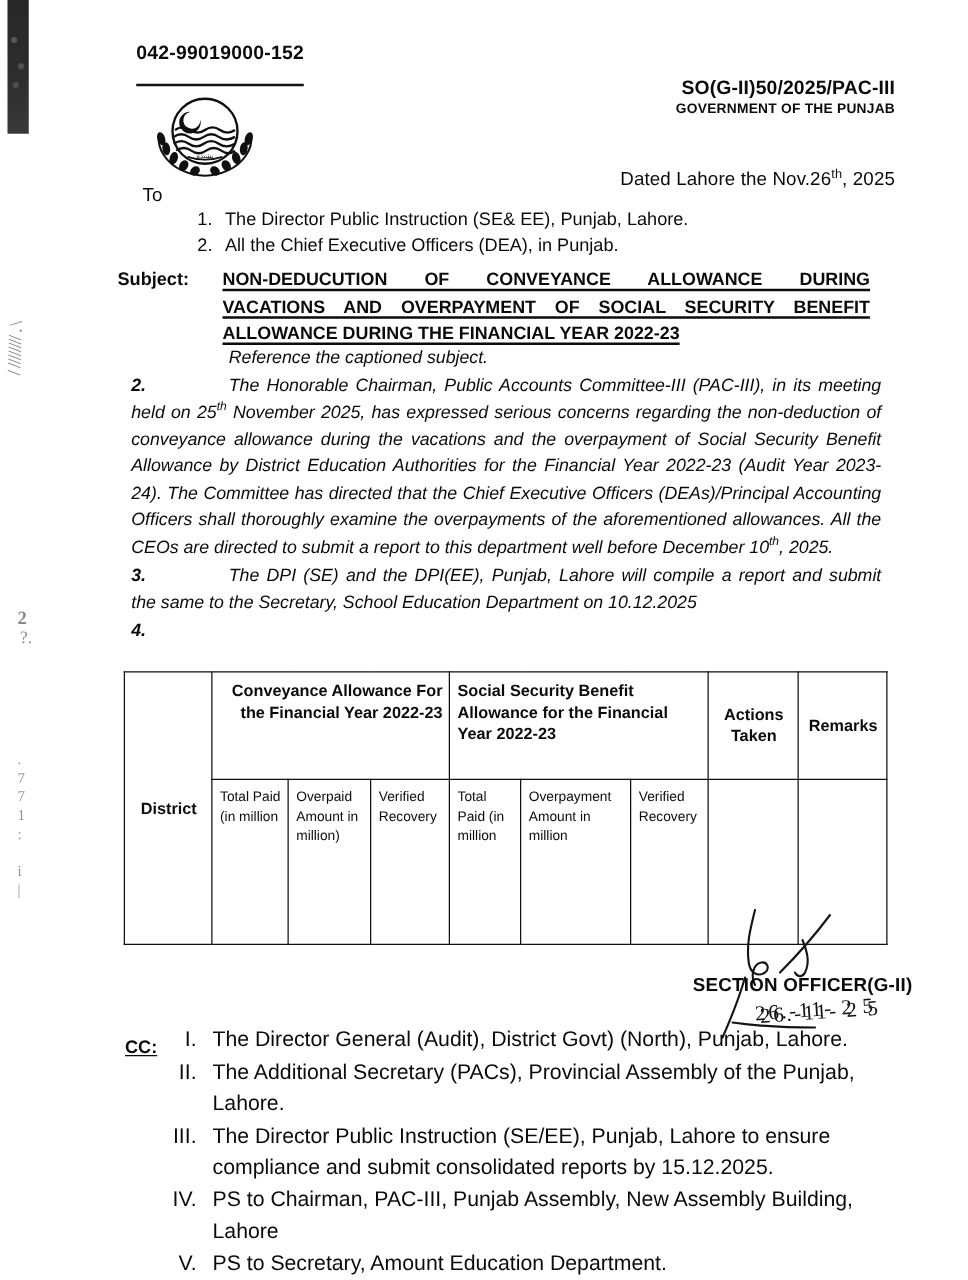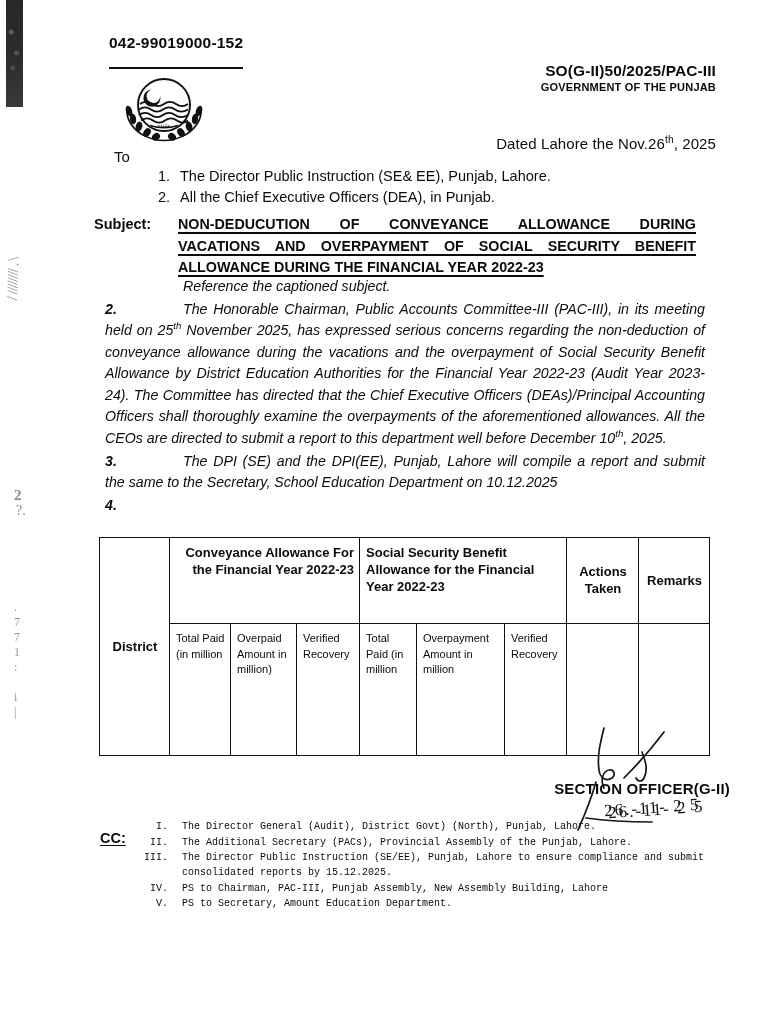--- a/index.html
+++ b/index.html
@@ -255,29 +255,28 @@
     left: 100px;
     top: 806px;
     font-size: 14.5px;
     font-weight: 700;
     text-decoration: underline;
     text-underline-offset: 2px;
     margin-top: 24px;
   }
   .cc-list {
     position: absolute;
-    left: 140px;
+    left: 128px;
     top: 820px;
     width: 560px;
     margin: 0;
     padding: 0 0 0 34px;
     list-style: upper-roman;
-    font-size: 10px;
+    font-size: 17px;
     line-height: 1.47;
-    font-family: Liberation Mono, monospace;
   }
   .cc-list li { padding-left: 8px; margin-bottom: 1px; }
 </style>
 </head>
 <body>
 
 <div class="page">
 
   <div class="scan-band"></div>
   <div class="bleed bleed-a">/ //////// . \</div>

